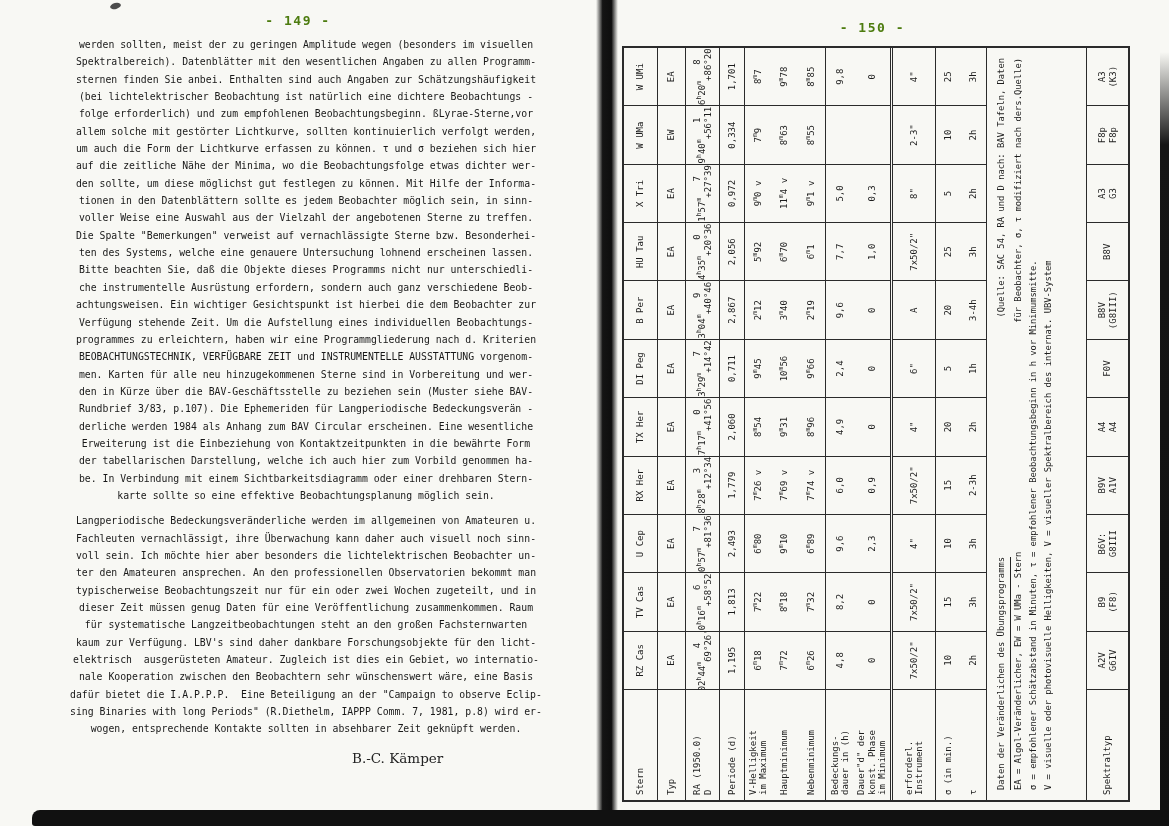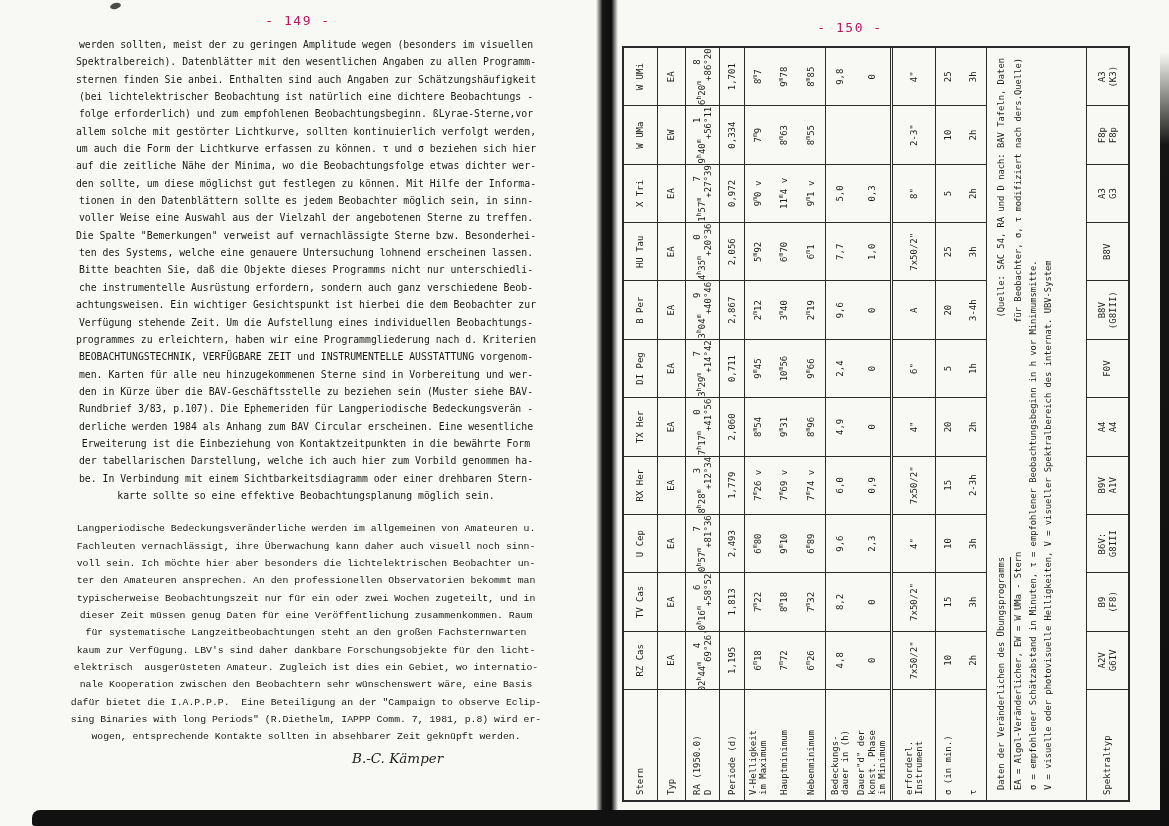--- a/index.html
+++ b/index.html
@@ -1,26 +1,26 @@
 <!DOCTYPE html>
 <html><head>
 <meta charset="utf-8">
 <style>
   html,body{margin:0;padding:0;background:#d8d8d4;}
   .scan{position:relative;width:1169px;height:826px;background:#f8f8f4;overflow:hidden;
         font-family:"DejaVu Sans Mono",monospace;color:#1b1b1b;}
   
-  .pageno{position:absolute;font-size:13px;letter-spacing:1.5px;color:#be185d;}
+  .pageno{position:absolute;font-size:13px;letter-spacing:1.5px;color:#4d7c0f;font-weight:bold;}
   #pn-left{left:238px;top:13px;width:120px;text-align:center;}
-  #pn-right{left:795px;top:20px;width:110px;text-align:center;}
+  #pn-right{left:795px;top:20px;width:110px;text-align:right;}
   .bodytext{position:absolute;left:68px;top:36px;width:476px;text-align:center;}
   .para{white-space:pre-wrap;font-size:9.8px;line-height:17.35px;color:#181818;}
-  .para+.para{margin-top:16px;font-family:Liberation Mono, monospace;}
+  .para+.para{margin-top:8px;}
   .signature{position:absolute;left:352px;top:750px;font-family:"DejaVu Serif",serif;
-             font-style:italic;font-size:13.5px;color:#222;}
+             font-size:13.5px;color:#222;}
   
   .table-wrap{position:absolute;left:622px;top:46px;width:508px;height:756px;}
   #stars-table{position:absolute;top:0;left:0;width:752px;height:504px;
                transform:rotate(-90deg) translate(-756px,0);transform-origin:0 0;
                border:2px solid #2b2b2b;font-family:"DejaVu Sans Mono",monospace;color:#1d1d1d;}
   .trow{display:flex;box-sizing:border-box;}
   .bt{border-top:1px solid #2b2b2b;}
   .bt2{border-top:3px double #2b2b2b;}
   .cell{box-sizing:border-box;overflow:hidden;display:flex;align-items:center;
         justify-content:center;text-align:center;font-size:9px;line-height:10.5px;}

